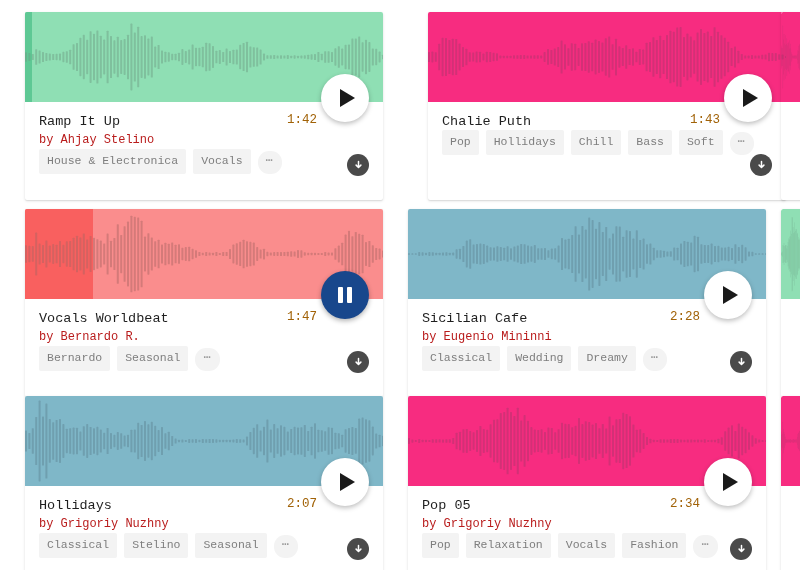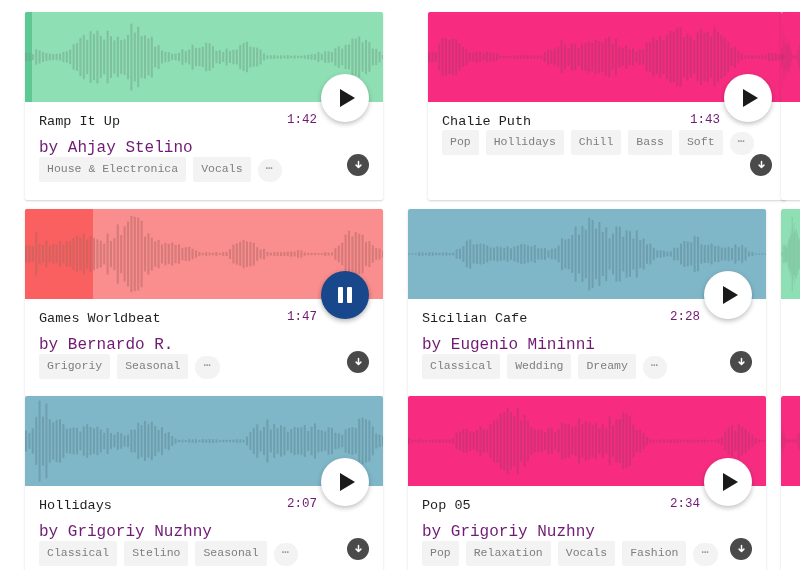--- a/index.html
+++ b/index.html
@@ -94,32 +94,32 @@
     font-family: Liberation Mono, monospace;
   }
   .title {
     font-size: 13.5px;
     color: #1f1f1f;
     font-weight: 400;
     line-height: 17px;
     white-space: nowrap;
   }
   .artist {
-    font-size: 16px;
-    color: #701a75;
+    font-size: 12px;
+    color: #b91c1c;
     line-height: 17px;
-    margin-top: 10px;
+    margin-top: 2px;
     white-space: nowrap;
   }
   .duration {
     position: absolute;
     right: 66px;
     top: 11px;
     font-size: 12.5px;
-    color: #701a75;
+    color: #a16207;
   }
 
   
   .tags {
     display: flex;
     align-items: flex-end;
     gap: 7px;
     margin-top: 0;
   }
   .tag {
@@ -541,25 +541,25 @@
           <rect x="357.00" y="41.42" width="2" height="7.15" rx="0.6"></rect>
         </svg>
       </div>
       <div class="play-btn playing">
         <span class="pause-bars">
           <i></i>
           <i></i>
         </span>
       </div>
       <div class="meta">
-        <div class="title">Games Worldbeat</div>
+        <div class="title">Vocals Worldbeat</div>
         <div class="artist">by Bernardo R.</div>
         <div class="duration">1:47</div>
         <div class="tags">
-          <span class="tag">Grigoriy</span>
+          <span class="tag">Bernardo</span>
           <span class="tag">Seasonal</span>
           <span class="tag-more">⋯</span>
         </div>
         <div class="dl-btn">
           <svg width="11" height="11" viewBox="0 0 11 11">
             <path d="M5.5 1.4 L5.5 6.6 M3.1 5.1 L5.5 7.5 L7.9 5.1" stroke="#ffffff" stroke-width="1.5" fill="none" stroke-linecap="round" stroke-linejoin="round"></path>
             <path d="M2.6 8.9 L8.4 8.9" stroke="#ffffff" stroke-width="0" fill="none"></path>
           </svg>
         </div>
       </div>

